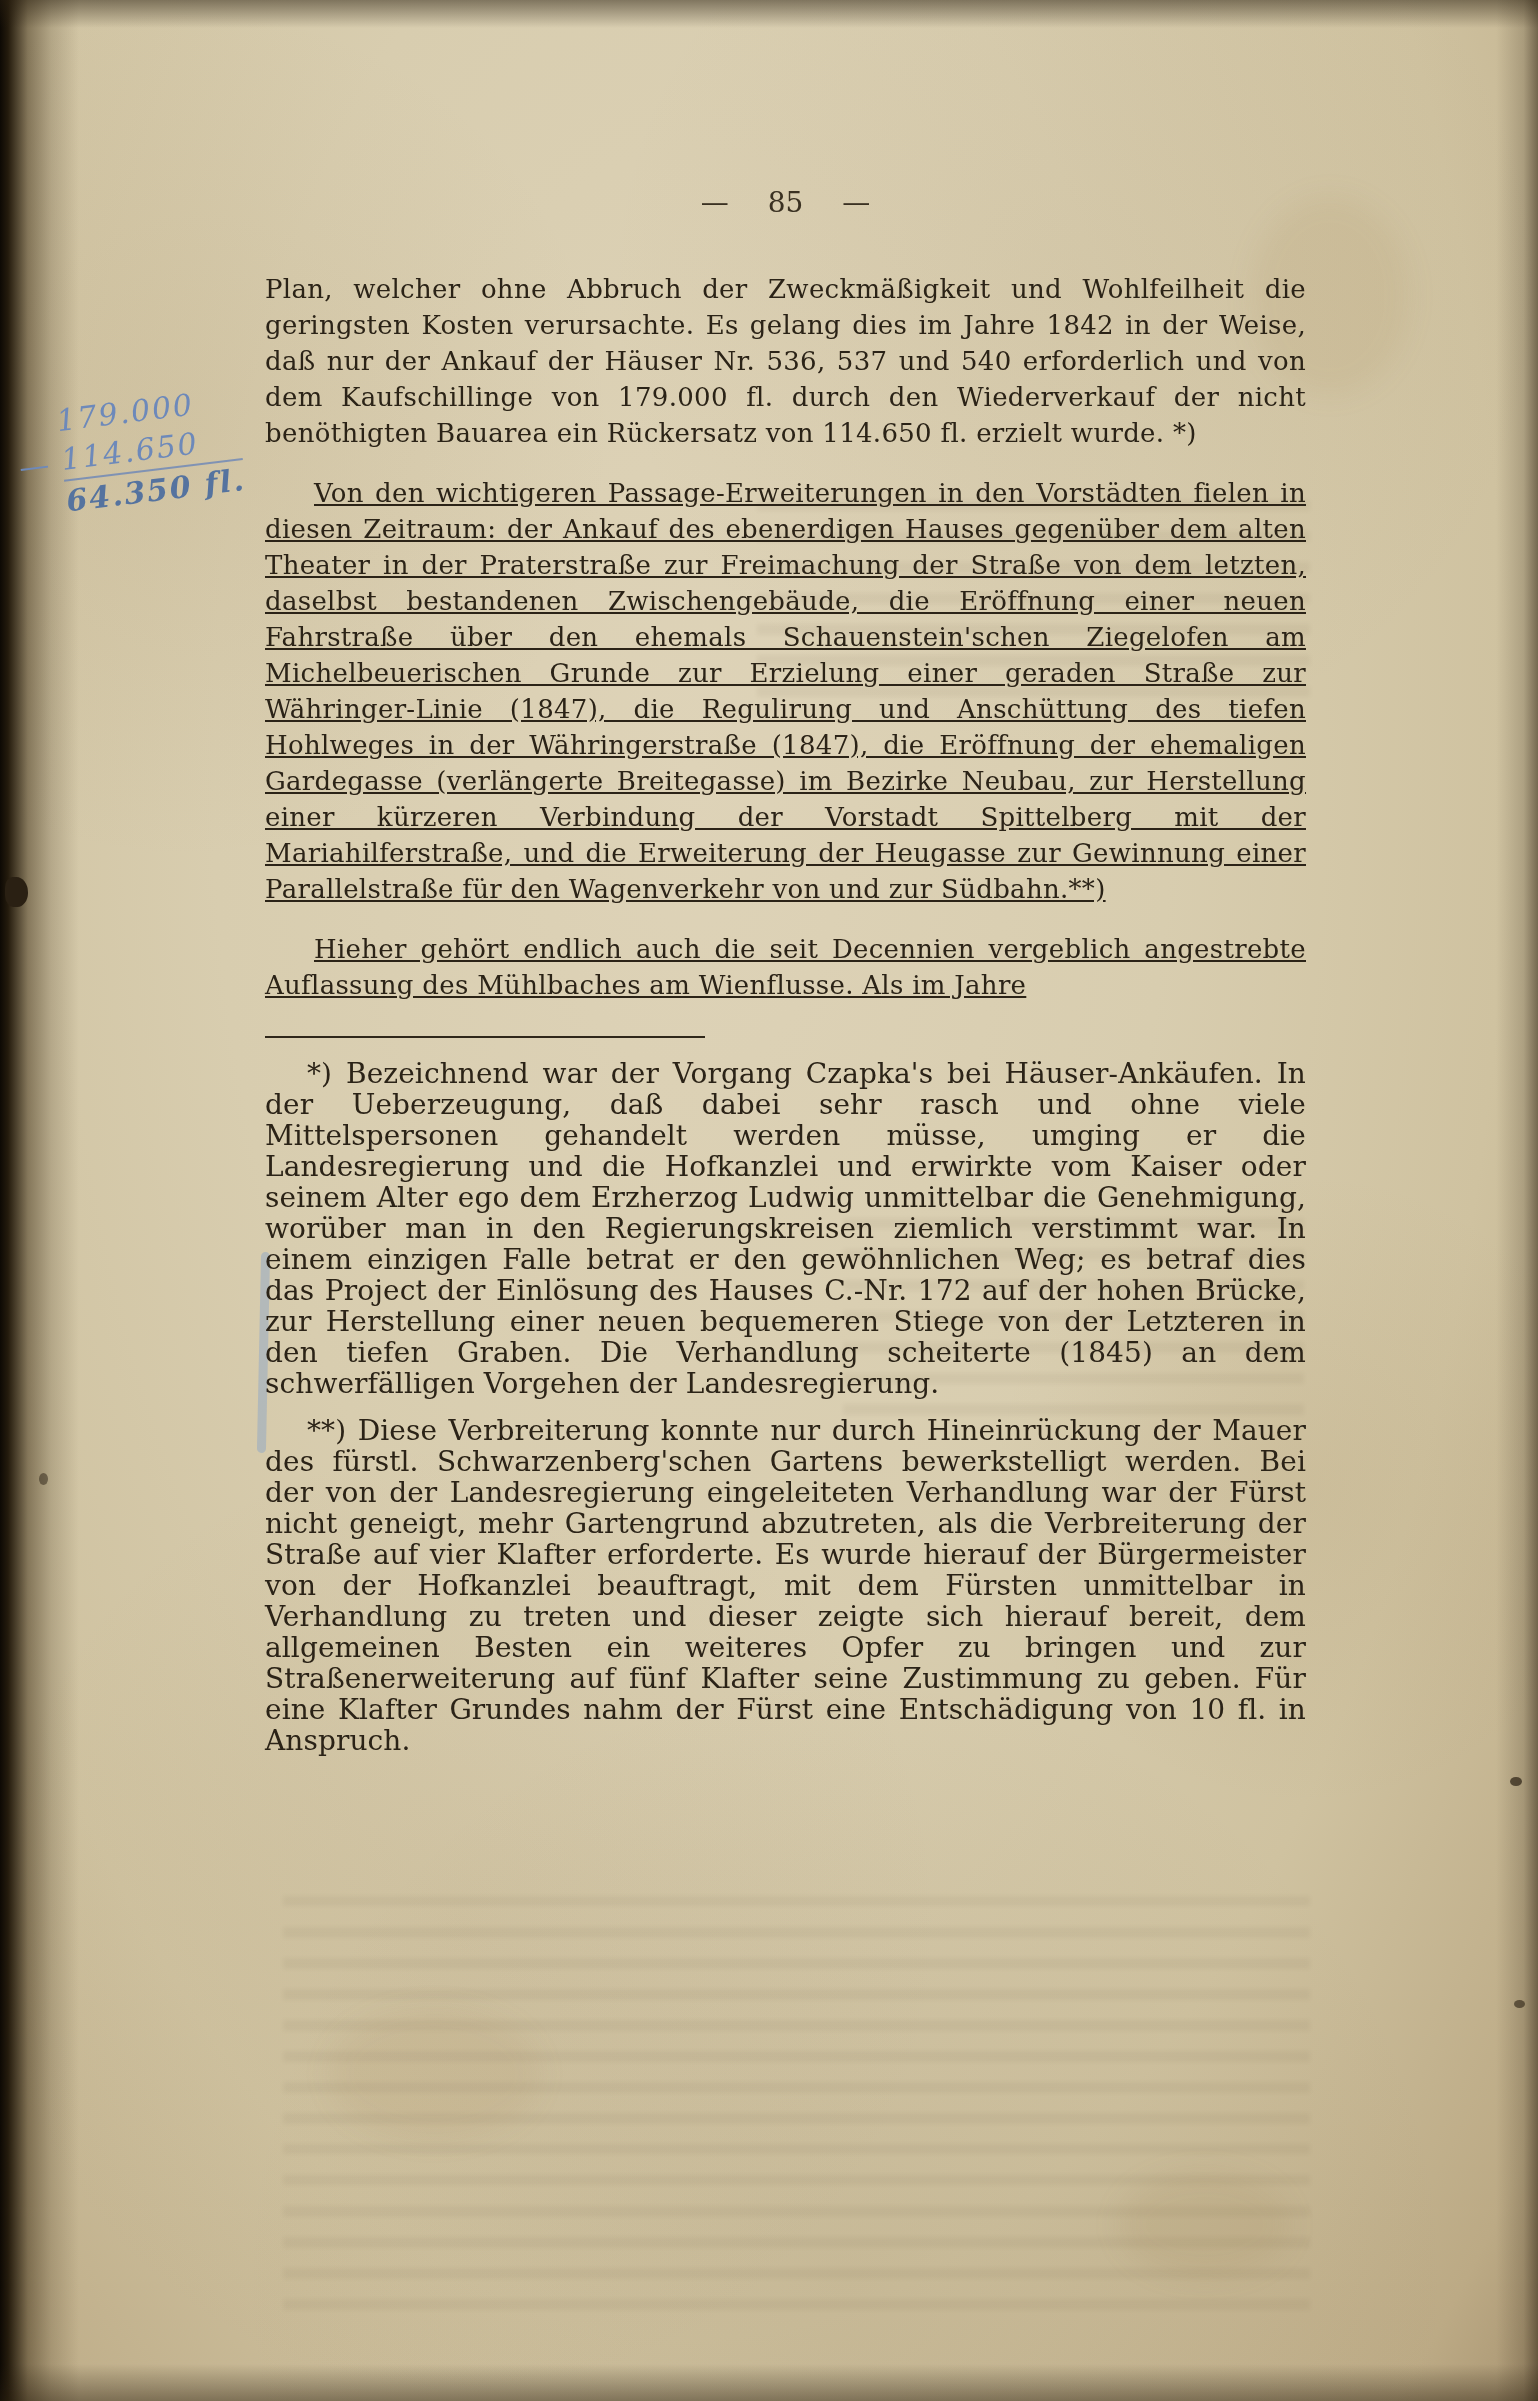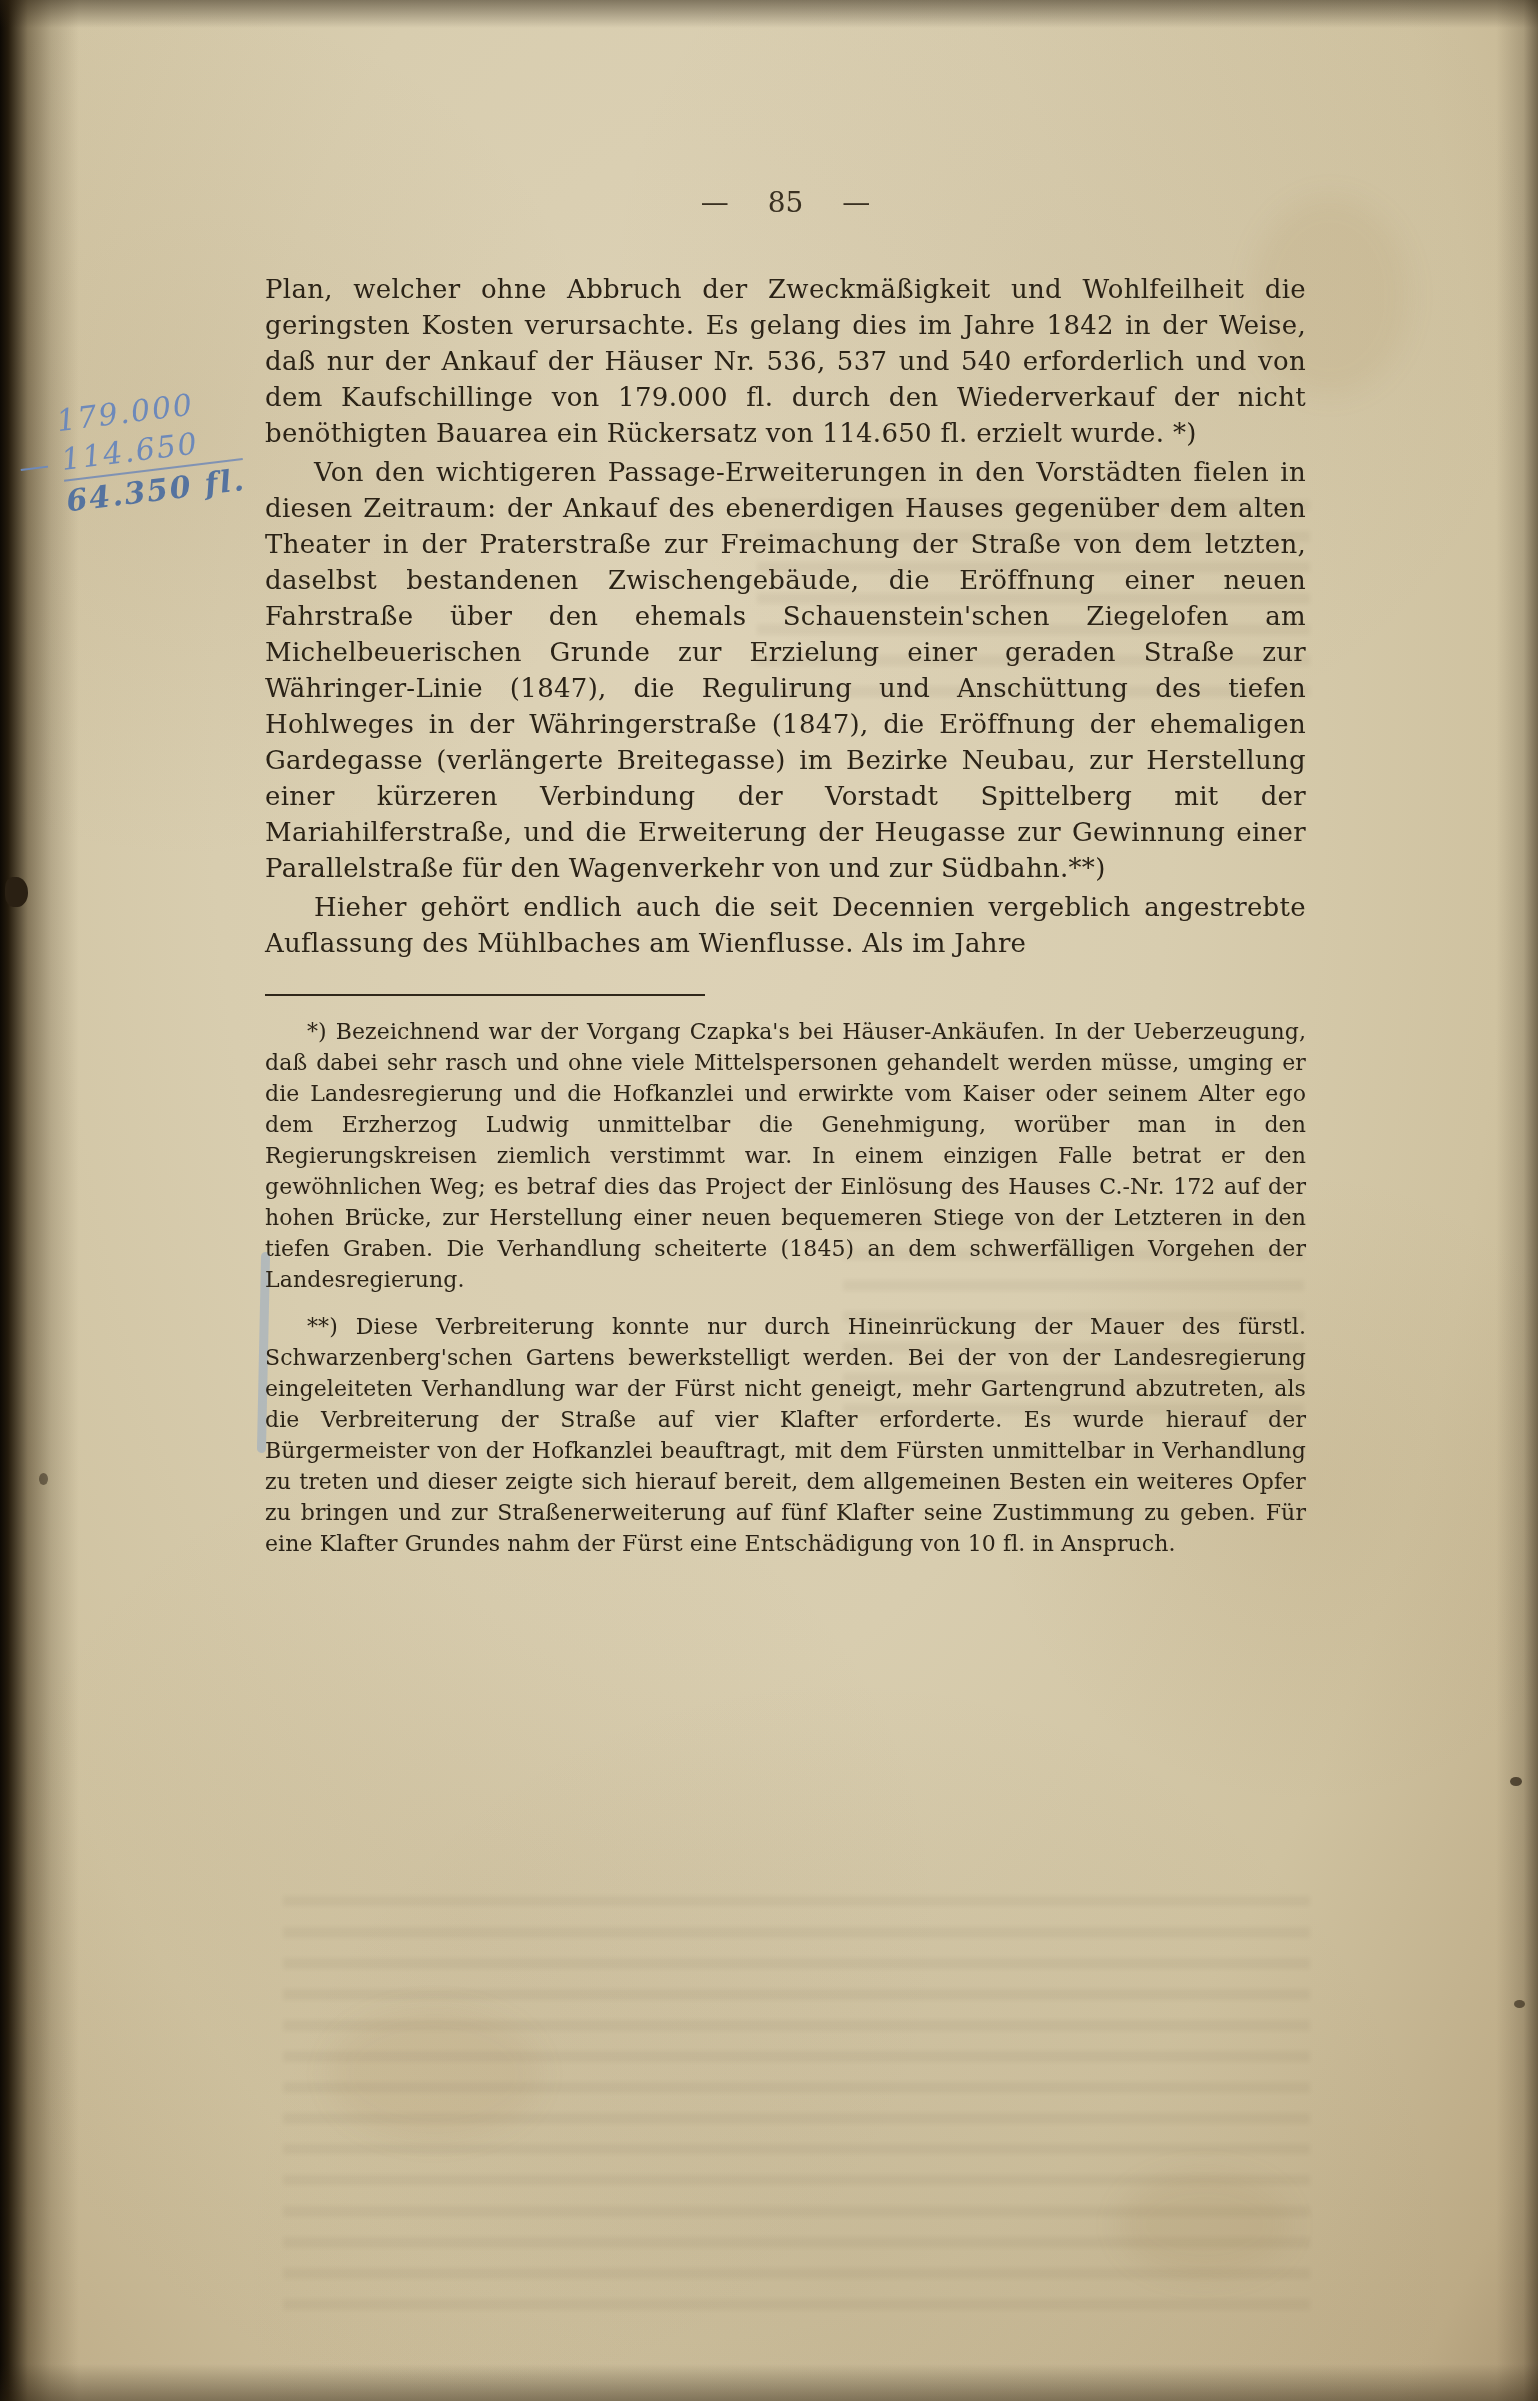--- a/index.html
+++ b/index.html
@@ -63,32 +63,32 @@
 
   .para {
     margin: 0;
     font-size: 26px;
     line-height: 36px;
     text-align: justify;
     text-indent: 49px;
     letter-spacing: 0.3px;
   }
   .para.first { text-indent: 0; }
-  .para + .para { margin-top: 3px; }
+  .para + .para { margin-top: 24px; text-decoration: underline; }
 
   .footnote-rule {
     width: 440px;
     border: none;
     border-top: 2px solid #2f271a;
     margin: 33px 0 20px 0;
   }
 
   .footnote {
     margin: 0 0 16px 0;
-    font-size: 22px;
+    font-size: 28px;
     line-height: 31px;
     text-align: justify;
     text-indent: 42px;
     letter-spacing: 0.1px;
   }
 
   
   .handwriting {
     position: absolute;
     left: 61px; top: 390px;

